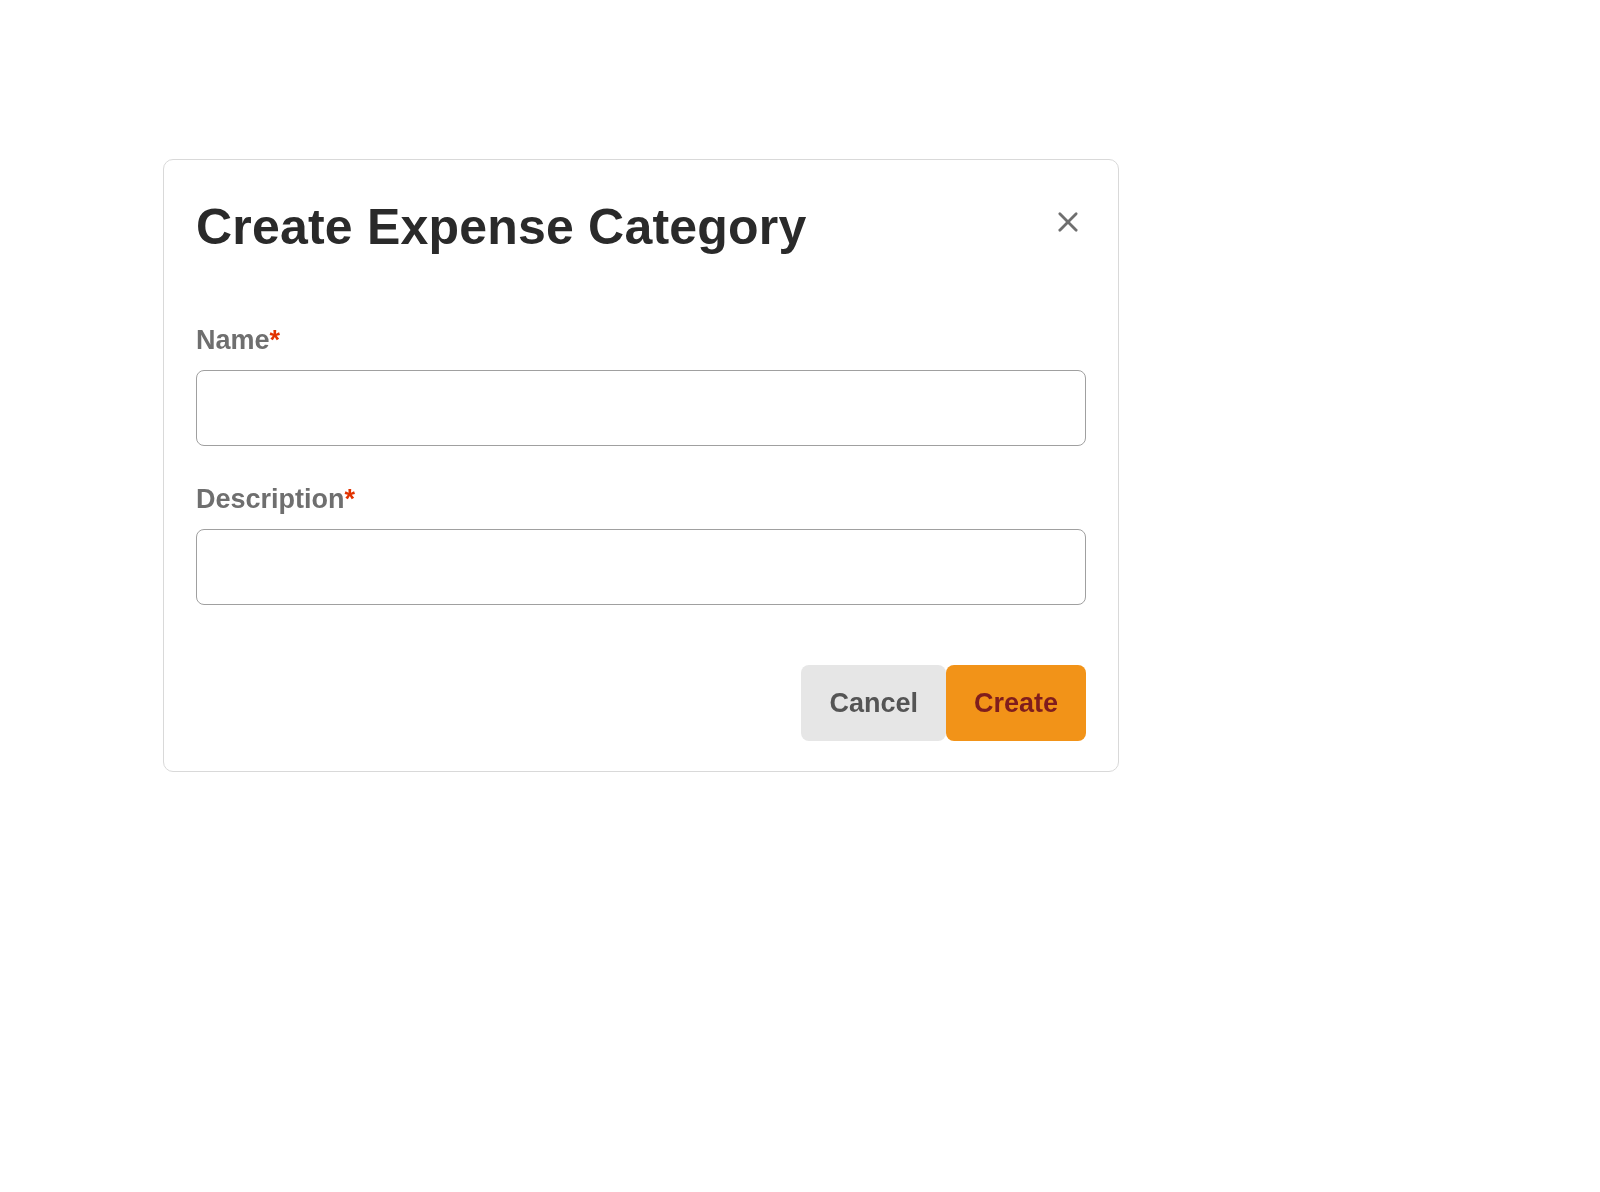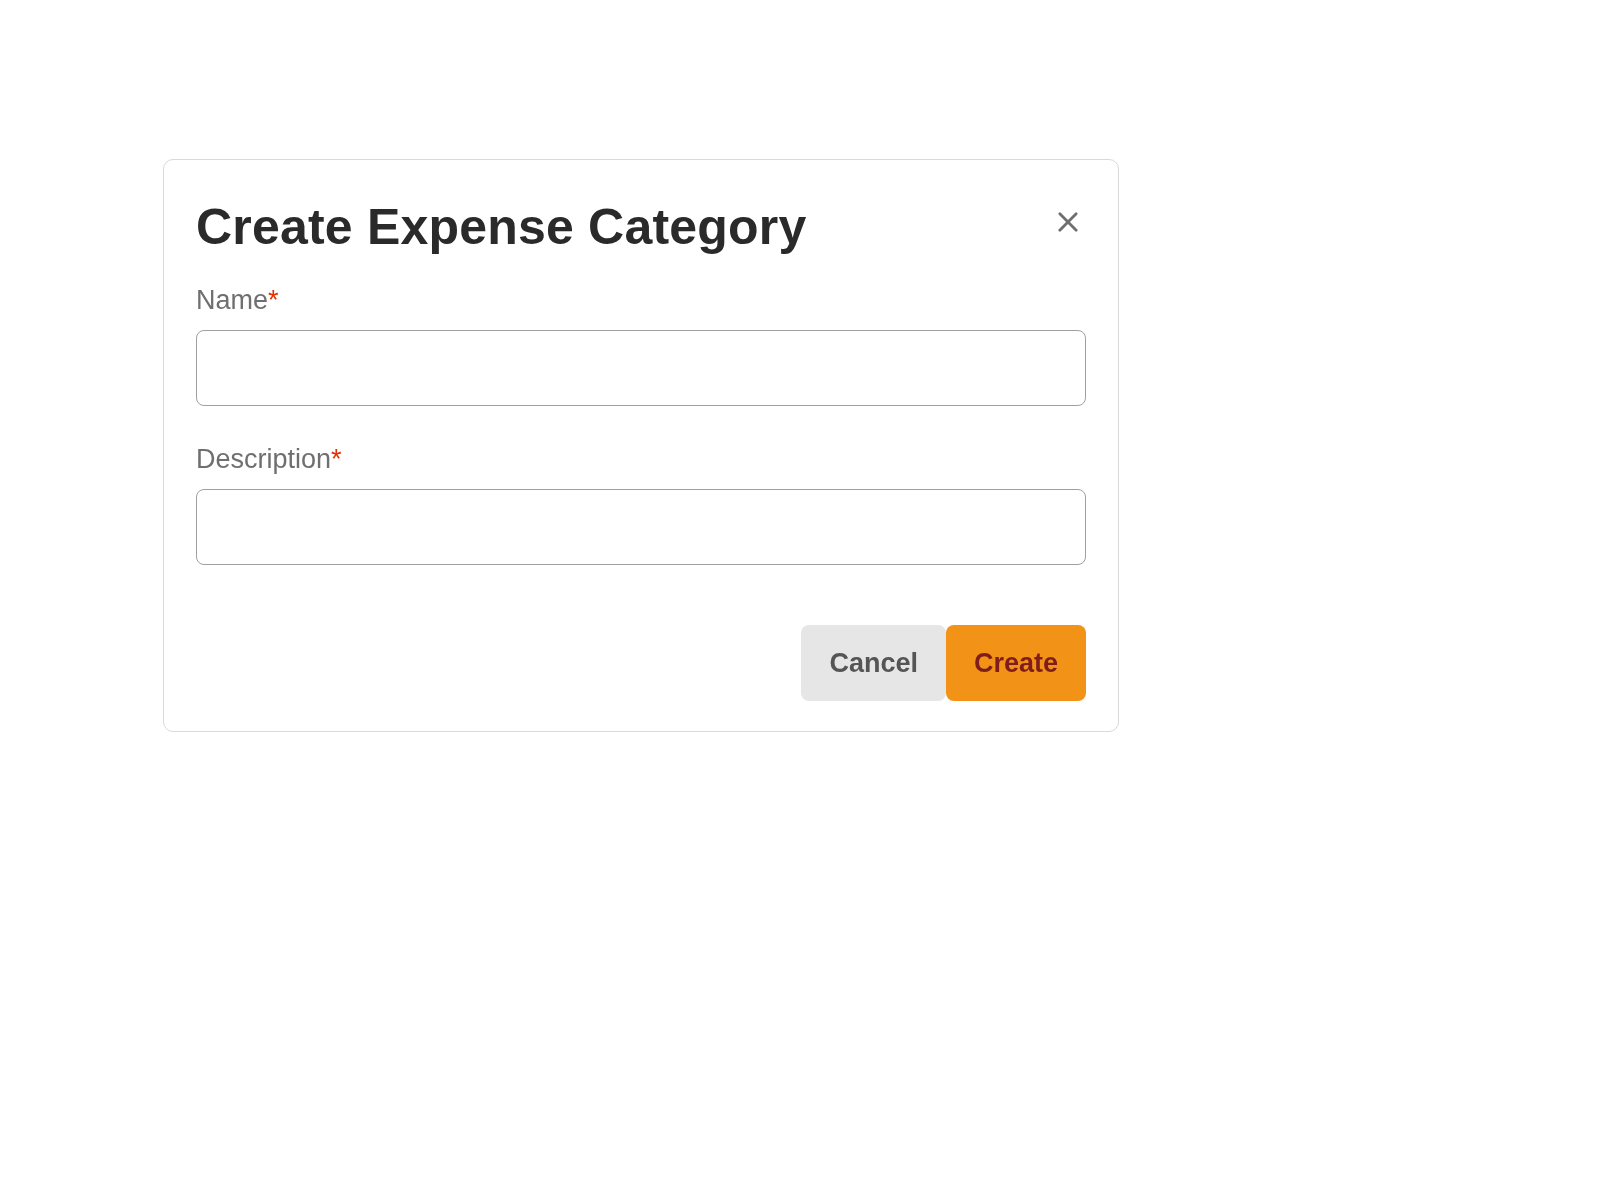--- a/index.html
+++ b/index.html
@@ -14,21 +14,21 @@
     background: #ffffff;
     border: 1px solid #d9d9d9;
     border-radius: 10px;
     padding: 40px 32px 30px 32px;
   }
 
   .dialog-header {
     display: flex;
     align-items: flex-start;
     justify-content: space-between;
-    margin-bottom: 30px;
+    margin-bottom: 70px;
   }
 
   .dialog-title {
     font-size: 50px;
     font-weight: 800;
     color: #2a2a2a;
     line-height: 1.1;
     letter-spacing: 0.2px;
   }
 
@@ -39,21 +39,21 @@
     color: #6f6f6f;
     padding: 4px;
     margin-top: 4px;
   }
   .close-btn svg { width: 28px; height: 28px; display: block; stroke: #6f6f6f; }
 
   .form-group { margin-bottom: 38px; }
   .form-label {
     display: block;
     font-size: 27px;
-    font-weight: 400;
+    font-weight: 700;
     color: #6f6f6f;
     margin-bottom: 14px;
   }
   .req { color: #e23200; }
 
   .form-input {
     width: 100%;
     height: 76px;
     border: 1px solid #a0a0a0;
     border-radius: 8px;

